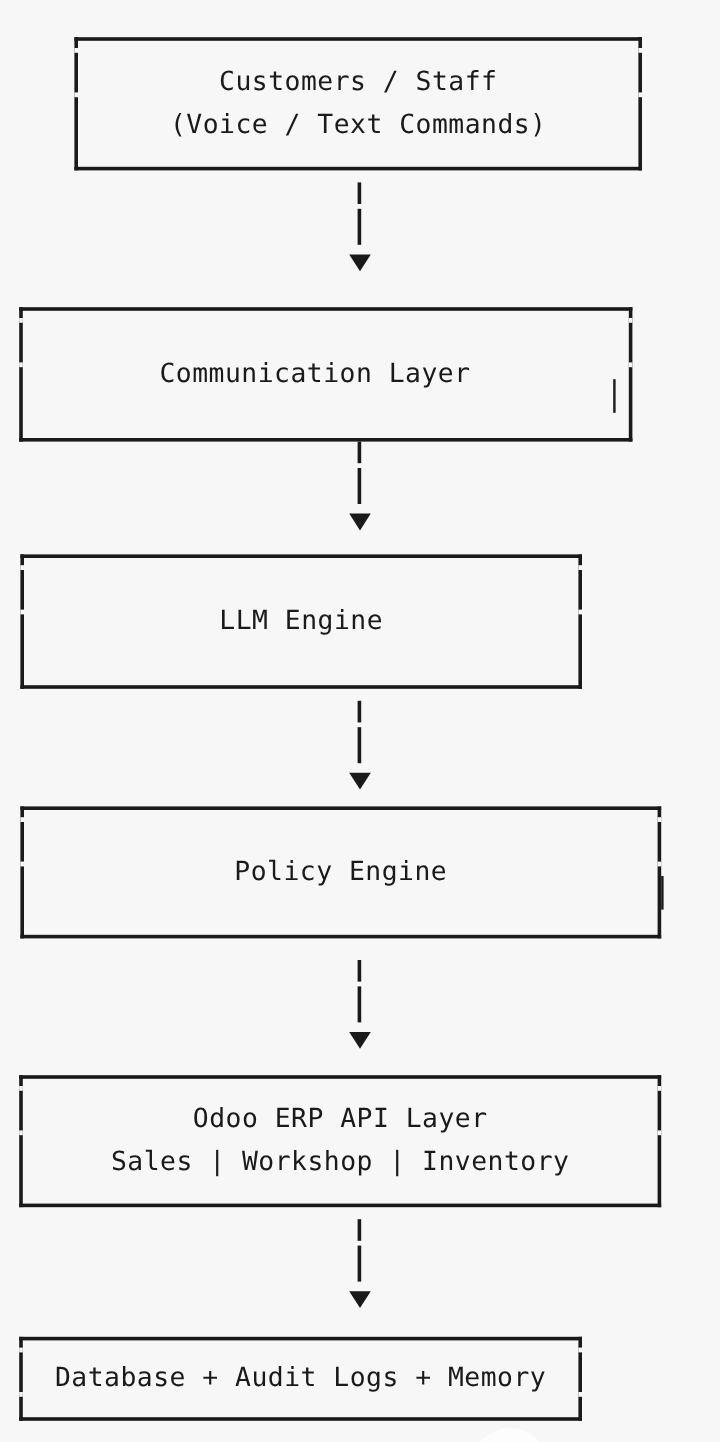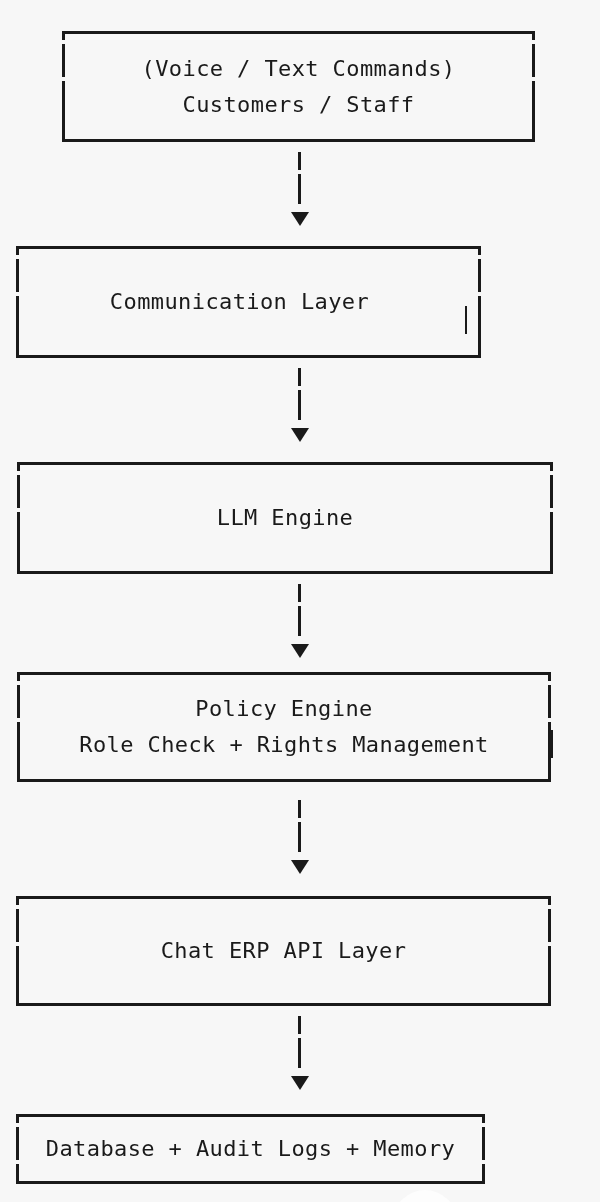--- a/index.html
+++ b/index.html
@@ -141,49 +141,49 @@
 <body>
 
 <div id="diagram">
 
   <div class="node" style="left:62px; top:31px; width:473px; height:111px;">
     <div class="frame-top"></div>
     <div class="frame-bot"></div>
     <div class="frame-left"></div>
     <div class="frame-right"></div>
     <div class="node-text">
+      <span class="node-line">Customers / Staff</span>
       <span class="node-line">(Voice / Text Commands)</span>
-      <span class="node-line">Customers / Staff</span>
     </div>
   </div>
 
   <div class="connector" style="top:152px; height:80px;">
     <div class="dash d1"></div>
     <div class="dash d2"></div>
     <div class="arrow" style="top:60px;"></div>
   </div>
 
-  <div class="node" style="left:16px; top:246px; width:465px; height:112px;">
+  <div class="node" style="left:16px; top:256px; width:511px; height:112px;">
     <div class="frame-top"></div>
     <div class="frame-bot"></div>
     <div class="frame-left"></div>
     <div class="frame-right"></div>
     <div class="pipe-glyph" style="right:14px; top:60px; height:28px;"></div>
     <div class="node-text" style="padding-right:18px;">
       <span class="node-line">Communication Layer</span>
     </div>
   </div>
 
   <div class="connector" style="top:368px; height:80px;">
     <div class="dash d1"></div>
     <div class="dash d2"></div>
     <div class="arrow" style="top:60px;"></div>
   </div>
 
-  <div class="node" style="left:17px; top:462px; width:536px; height:112px;">
+  <div class="node" style="left:17px; top:462px; width:468px; height:112px;">
     <div class="frame-top"></div>
     <div class="frame-bot"></div>
     <div class="frame-left"></div>
     <div class="frame-right"></div>
     <div class="node-text">
       <span class="node-line">LLM Engine</span>
     </div>
   </div>
 
   <div class="connector" style="top:584px; height:80px;">
@@ -193,37 +193,37 @@
   </div>
 
   <div class="node" style="left:17px; top:672px; width:534px; height:110px;">
     <div class="frame-top"></div>
     <div class="frame-bot"></div>
     <div class="frame-left"></div>
     <div class="frame-right"></div>
     <div class="pipe-glyph" style="right:-2px; top:58px; height:28px;"></div>
     <div class="node-text">
       <span class="node-line">Policy Engine</span>
-      <span class="node-line">Role Check + Rights Management</span>
     </div>
   </div>
 
   <div class="connector" style="top:800px; height:80px;">
     <div class="dash d1"></div>
     <div class="dash d2"></div>
     <div class="arrow" style="top:60px;"></div>
   </div>
 
   <div class="node" style="left:16px; top:896px; width:535px; height:110px;">
     <div class="frame-top"></div>
     <div class="frame-bot"></div>
     <div class="frame-left"></div>
     <div class="frame-right"></div>
     <div class="node-text">
-      <span class="node-line">Chat ERP API Layer</span>
+      <span class="node-line">Odoo ERP API Layer</span>
+      <span class="node-line">Sales | Workshop | Inventory</span>
     </div>
   </div>
 
   <div class="connector" style="top:1016px; height:80px;">
     <div class="dash d1"></div>
     <div class="dash d2"></div>
     <div class="arrow" style="top:60px;"></div>
   </div>
 
   <div class="node" style="left:16px; top:1114px; width:469px; height:70px;">

